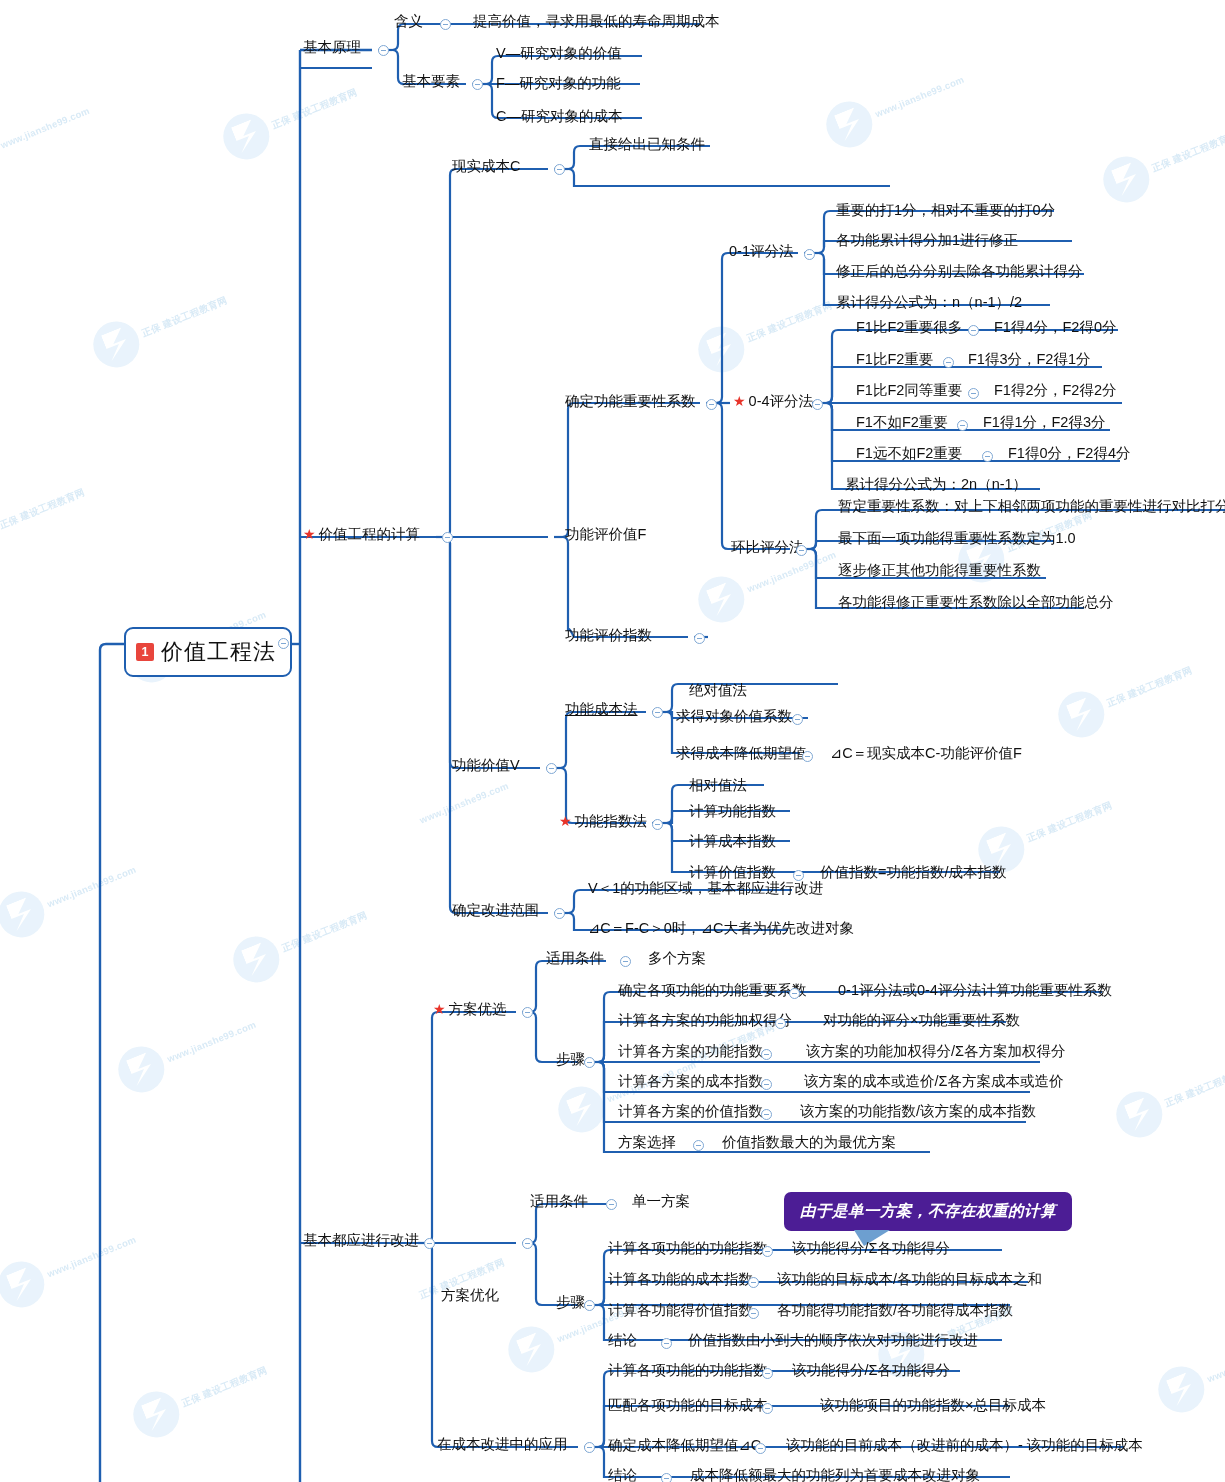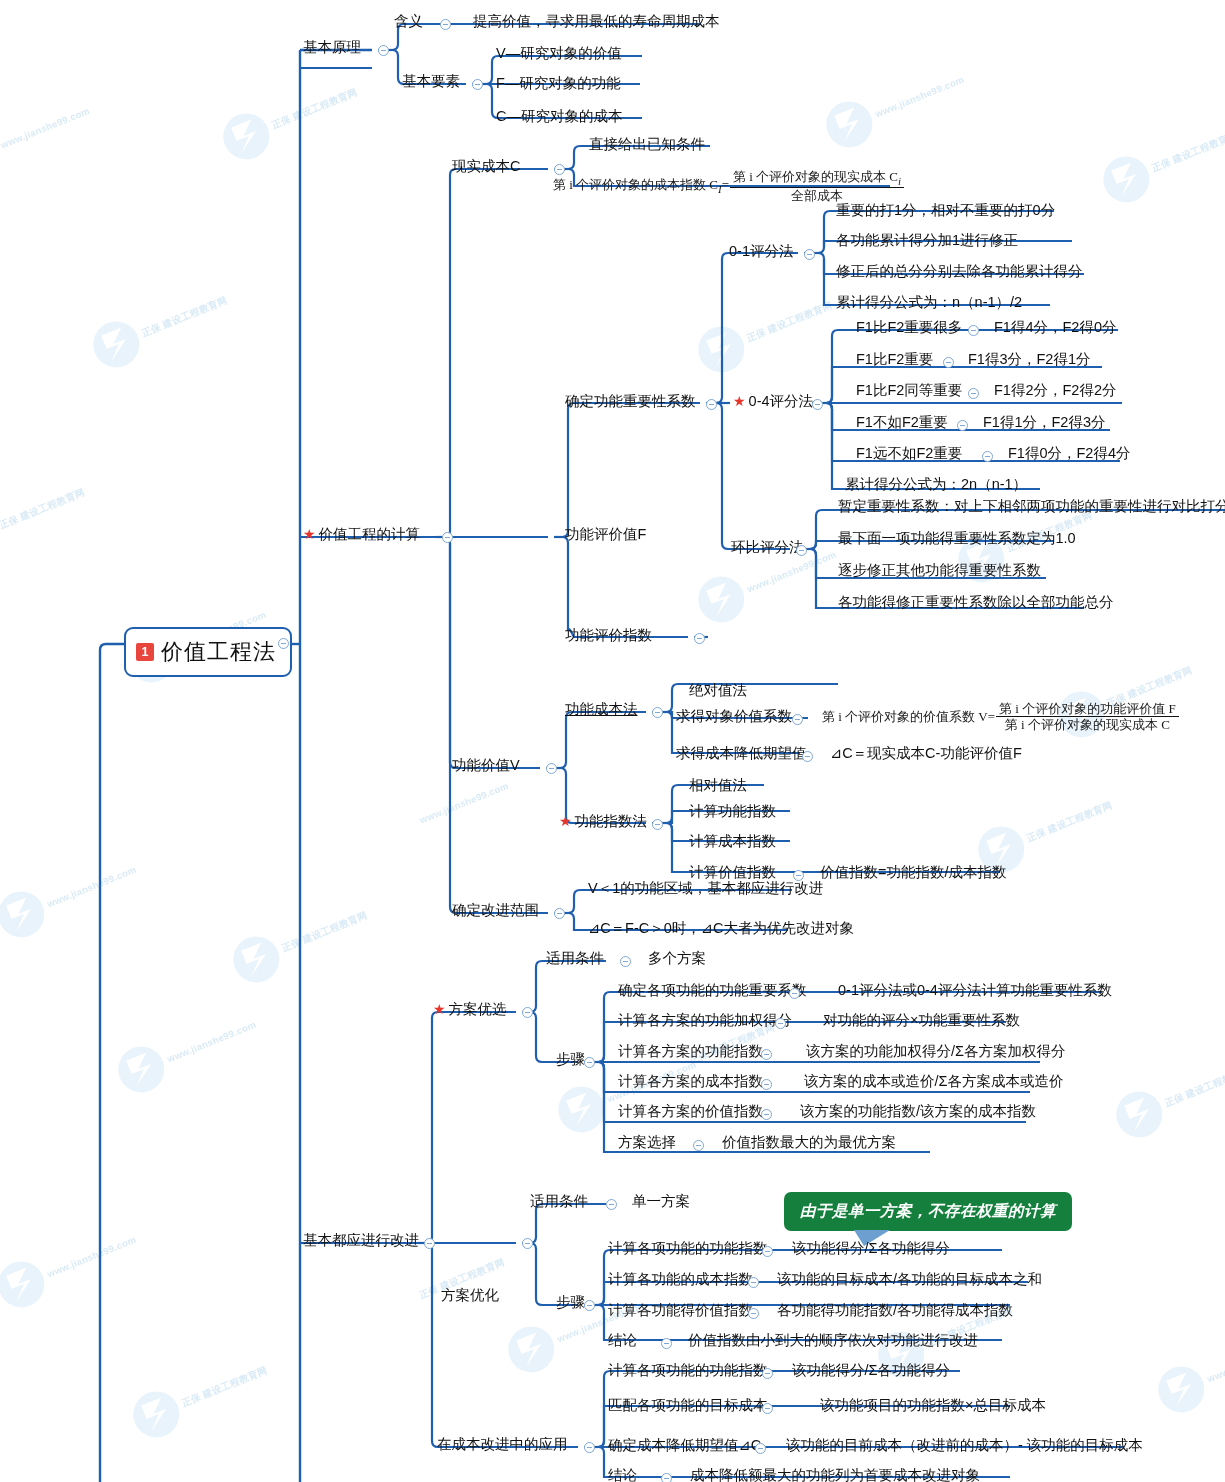--- a/index.html
+++ b/index.html
@@ -50,21 +50,21 @@
        border:1px solid #7fa8d4;background:#fff;box-sizing:border-box;}
   .tgl:after{content:"";position:absolute;left:2px;top:4px;width:5px;height:1px;
        background:#7fa8d4;}
 
   
   .star{color:#e8342a;font-size:14px;margin-right:3px;line-height:1;}
 
   
   .callout{
     position:absolute;left:784px;top:1192px;
-    background:#15803d;color:#fff;border-radius:7px;
+    background:#4c1d95;color:#fff;border-radius:7px;
     padding:9px 16px;font-size:15.5px;font-style:italic;font-weight:bold;
     white-space:nowrap;letter-spacing:.5px;
   }
   .callout .tail{
     position:absolute;left:70px;bottom:-15px;width:0;height:0;
     border-left:10px solid transparent;border-right:26px solid transparent;
     border-top:16px solid #6d9fd0;
   }
 
   
@@ -353,27 +353,20 @@
   <div class="node lbl" style="left:402px;top:74px;">基本要素</div>
   <span class="tgl" style="left:472px;top:79px;"></span>
   <div class="node lbl" style="left:496px;top:46px;">V—研究对象的价值</div>
   <div class="node lbl" style="left:496px;top:76px;">F—研究对象的功能</div>
   <div class="node lbl" style="left:496px;top:109px;">C—研究对象的成本</div>
 
   <div class="node lbl" style="left:452px;top:159px;">现实成本C</div>
   <span class="tgl" style="left:554px;top:164px;"></span>
   <div class="node lbl" style="left:589px;top:137px;">直接给出已知条件</div>
 
-  <div class="frm" style="left:553px;top:170px;">
-    <span><span>第 i 个评价对象的成本指数 C</span><sub style="font-style:italic;">I</sub><span>=</span></span>
-    <span class="frac">
-      <span class="num2"><span>第 i 个评价对象的现实成本 C</span><sub style="font-style:italic;">i</sub></span>
-      <span class="den">全部成本</span>
-    </span>
-  </div>
 
   <div class="node lbl" style="left:565px;top:527px;text-align:center;">功能评价值F</div>
 
   <div class="node lbl" style="left:565px;top:394px;">确定功能重要性系数</div>
   <span class="tgl" style="left:706px;top:399px;"></span>
 
   <div class="node lbl" style="left:729px;top:244px;">0-1评分法</div>
   <span class="tgl" style="left:804px;top:249px;"></span>
   <div class="node lbl" style="left:836px;top:203px;">重要的打1分，相对不重要的打0分</div>
   <div class="node lbl" style="left:836px;top:233px;">各功能累计得分加1进行修正</div>
@@ -420,27 +413,20 @@
 
   <div class="node lbl" style="left:452px;top:758px;">功能价值V</div>
   <span class="tgl" style="left:546px;top:763px;"></span>
 
   <div class="node lbl" style="left:565px;top:702px;text-decoration:underline;">功能成本法</div>
   <span class="tgl" style="left:652px;top:707px;"></span>
   <div class="node lbl" style="left:689px;top:683px;">绝对值法</div>
 
   <div class="node lbl" style="left:676px;top:709px;">求得对象价值系数</div>
   <span class="tgl" style="left:792px;top:714px;"></span>
-  <div class="frm" style="left:822px;top:702px;">
-    <span><span>第 i 个评价对象的价值系数 V</span><span>=</span></span>
-    <span class="frac">
-      <span class="num2">第 i 个评价对象的功能评价值 F</span>
-      <span class="den">第 i 个评价对象的现实成本 C</span>
-    </span>
-  </div>
 
   <div class="node lbl" style="left:676px;top:746px;">求得成本降低期望值</div>
   <span class="tgl" style="left:802px;top:751px;"></span>
   <div class="node lbl" style="left:830px;top:746px;">⊿C＝现实成本C-功能评价值F</div>
 
   <div class="node lbl" style="left:559px;top:814px;display:flex;align-items:center;">
     <span class="star">★</span>
       <span>功能指数法</span>
   </div>
   <span class="tgl" style="left:652px;top:819px;"></span>

